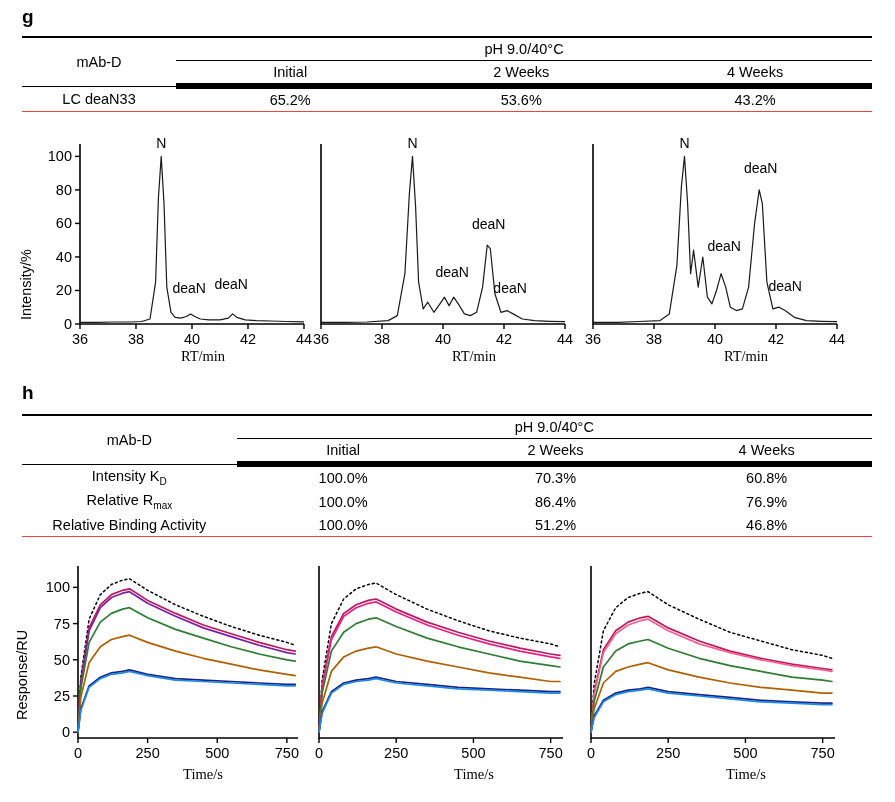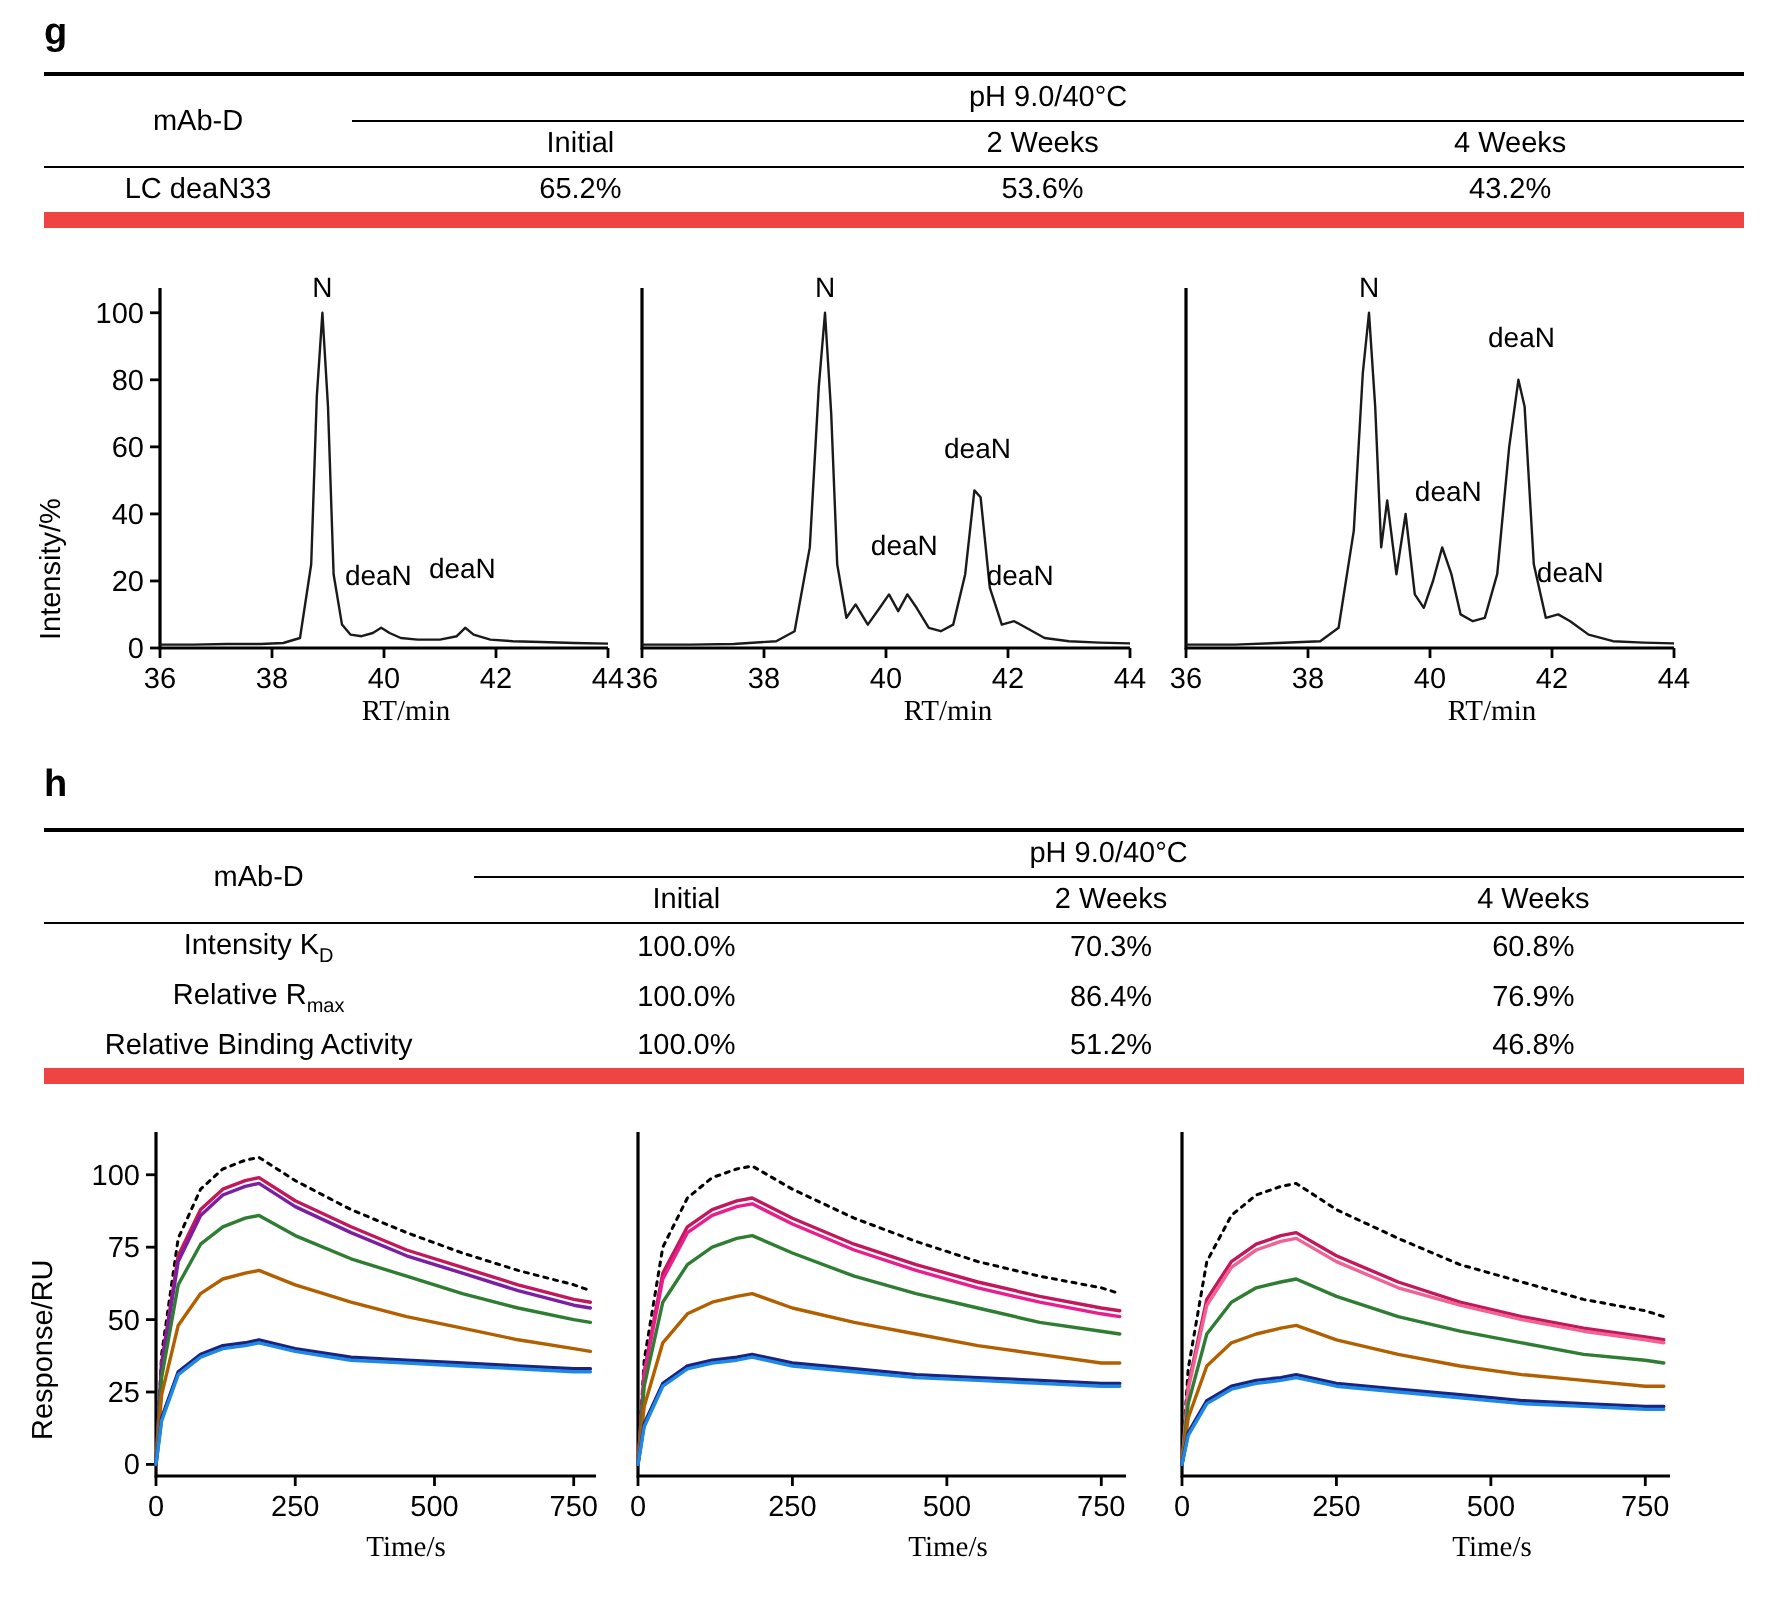--- a/index.html
+++ b/index.html
@@ -21,22 +21,22 @@
     position:absolute;
     border-collapse:collapse;
     font-size:14.5px;
   }
   .tbl td{
     padding:3px 4px;
     text-align:center;
     white-space:nowrap;
   }
   .rule-top td{border-top:2px solid #000;}
-  .rule-bot td{border-bottom:8px solid #ef4444;}
-  .thin-bot td{border-bottom:1px solid #000000;}
+  .rule-bot td{border-bottom:1px solid #ef4444;}
+  .thin-bot td{border-bottom:6px solid #000000;}
   .lbl{text-align:center;}
   sub{font-size:10px;}
   .chart{
     position:absolute;
     box-sizing:border-box;
   }
   .axis-label{
     position:absolute;
     font-size:14.5px;
     text-align:center;

